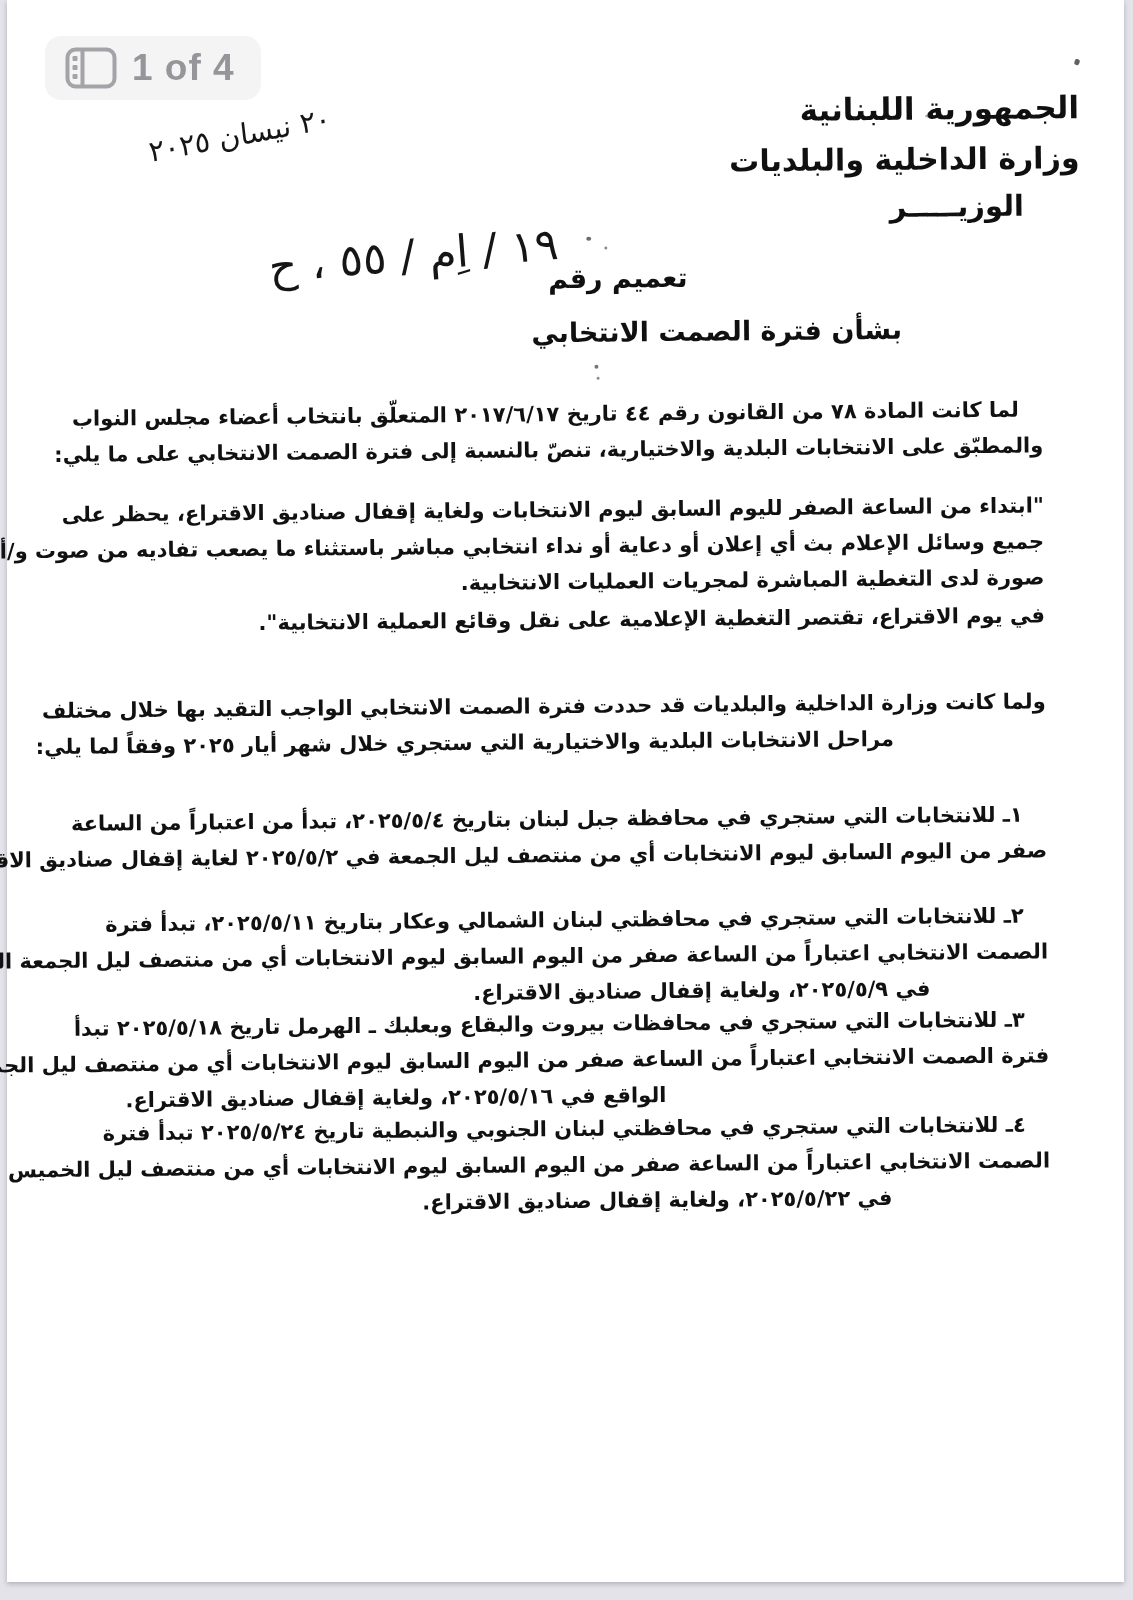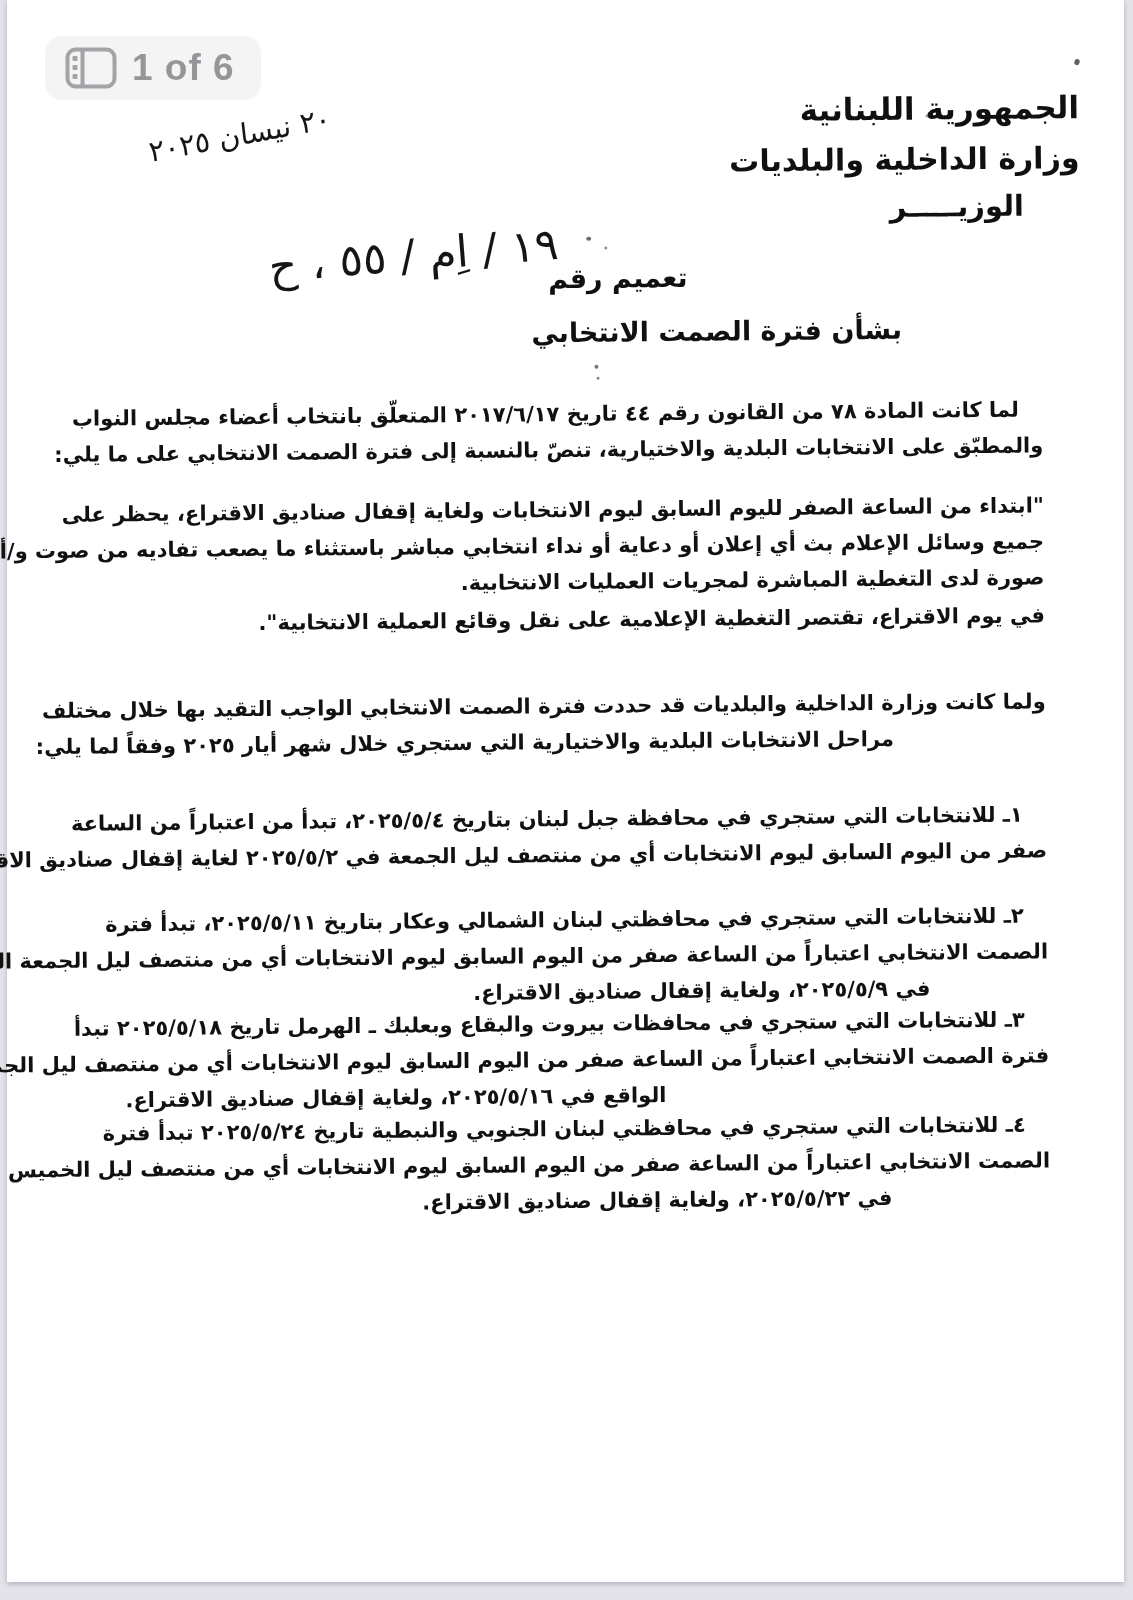--- a/index.html
+++ b/index.html
@@ -136,14 +136,14 @@
 <div class="pill">
   <span>
     <svg width="52" height="42" viewBox="0 0 52 42" fill="none" xmlns="http://www.w3.org/2000/svg">
       <rect x="2.5" y="2.5" width="47" height="37" rx="8" stroke="#a3a3a8" stroke-width="4"></rect>
       <line x1="17.5" y1="3" x2="17.5" y2="39" stroke="#a3a3a8" stroke-width="4"></line>
       <rect x="7.5" y="9" width="5" height="5" rx="1" fill="#a3a3a8"></rect>
       <rect x="7.5" y="18" width="5" height="5" rx="1" fill="#a3a3a8"></rect>
       <rect x="7.5" y="27" width="5" height="5" rx="1" fill="#a3a3a8"></rect>
     </svg>
   </span>
-  <span>1 of 6</span>
+  <span>1 of 4</span>
 </div>
 
 </body></html>

